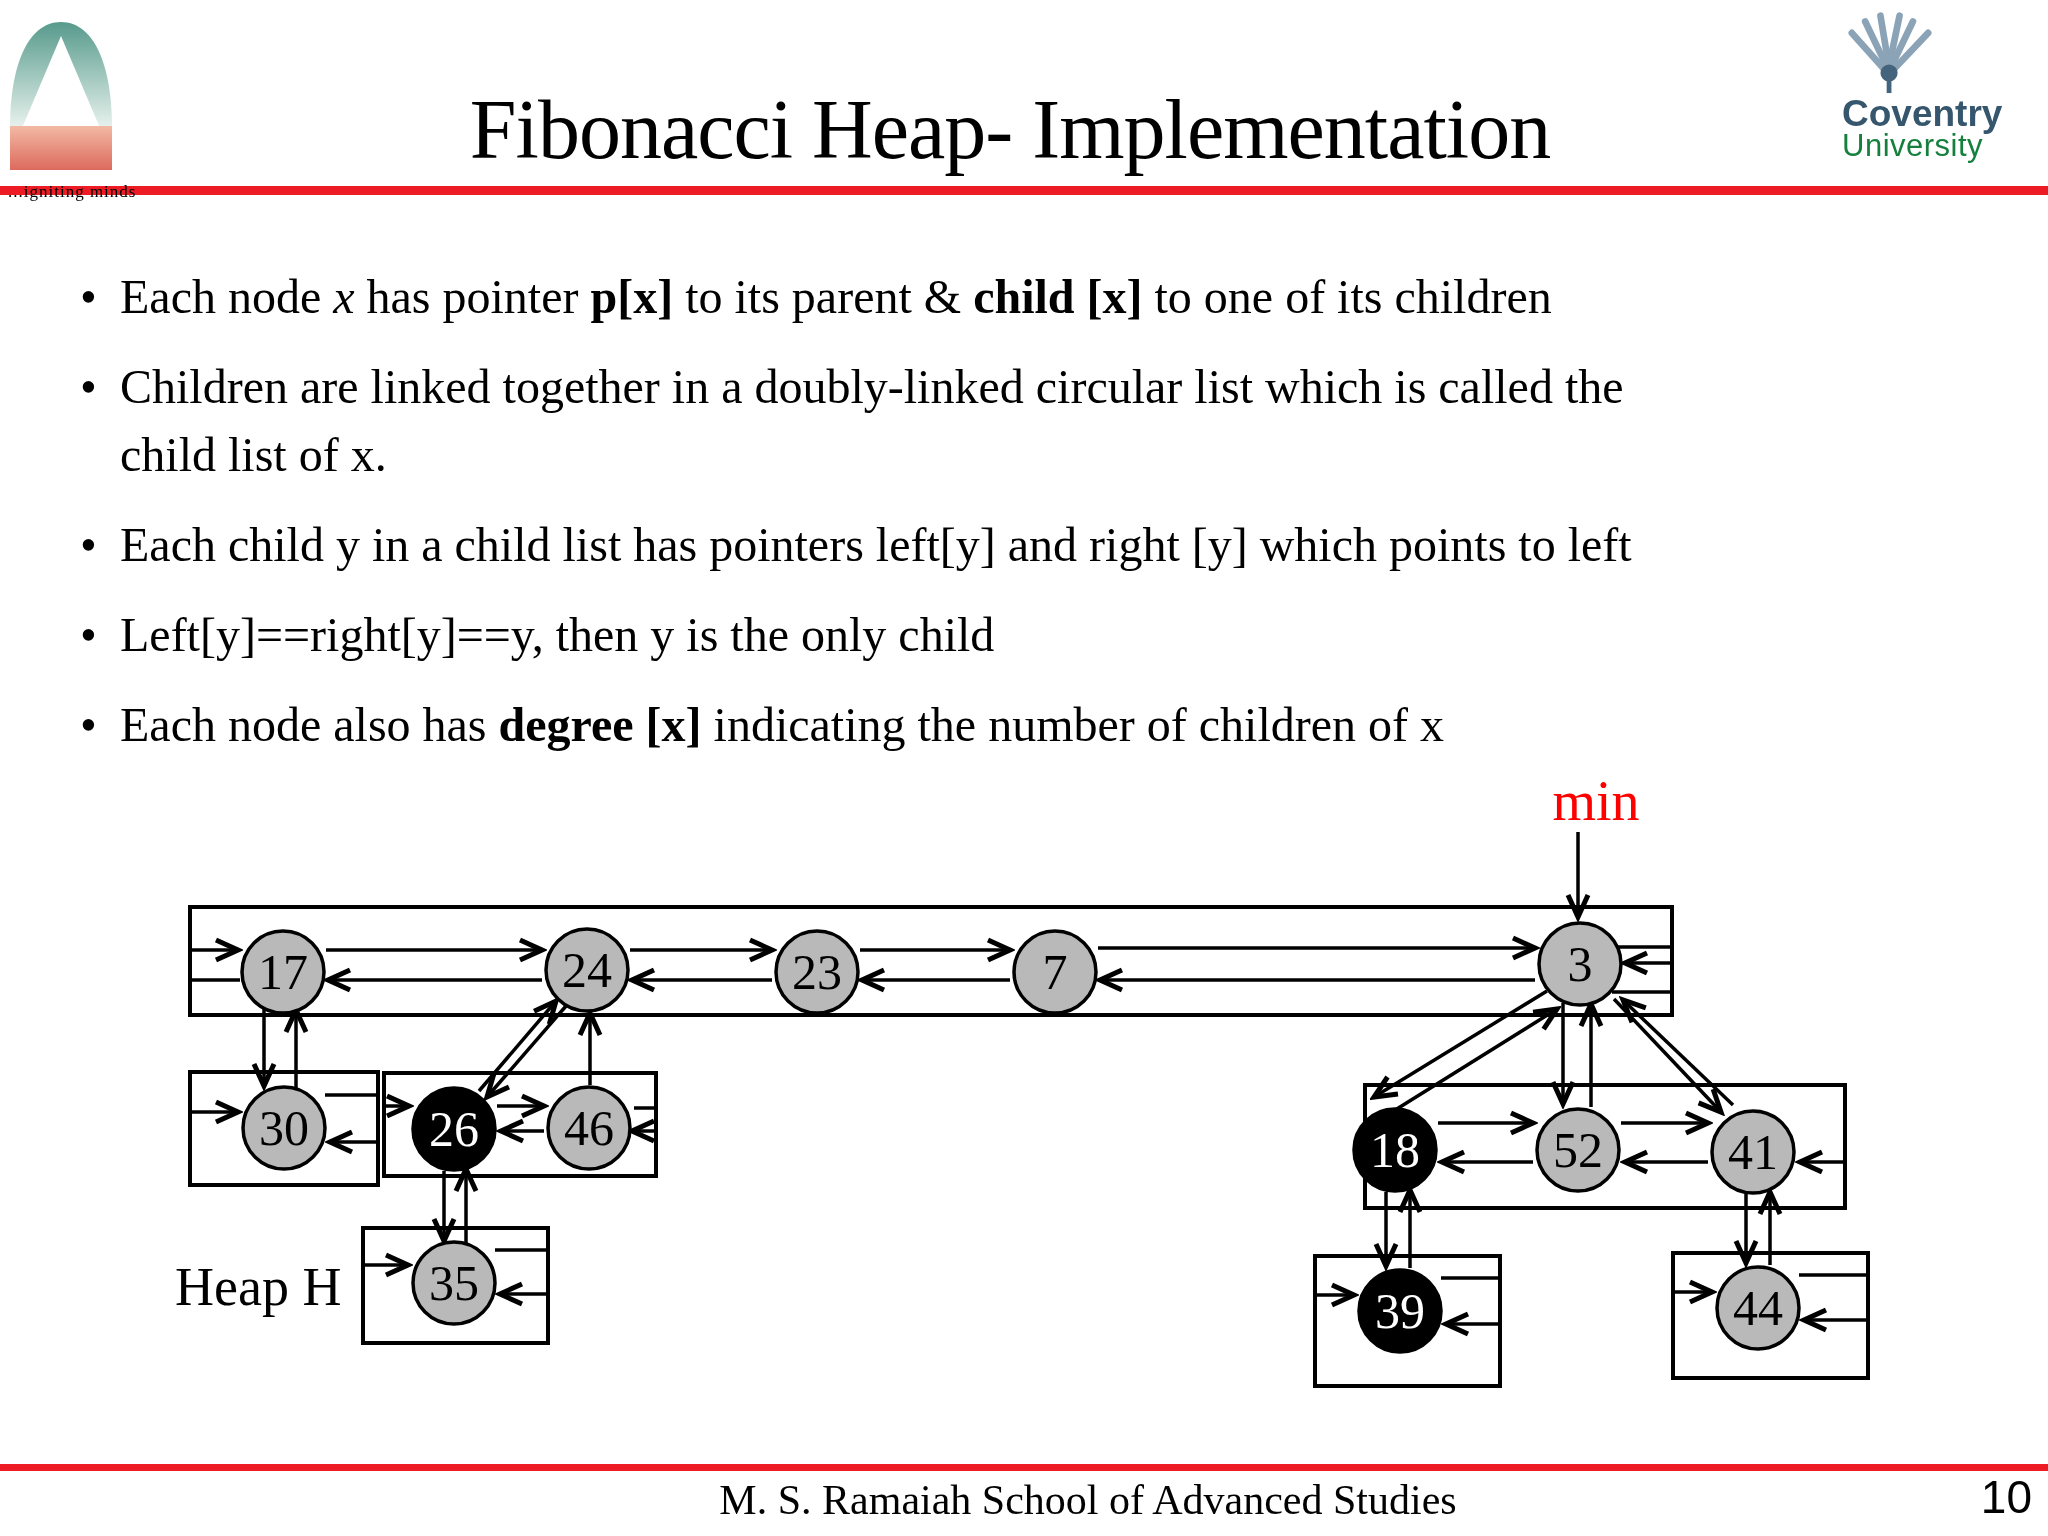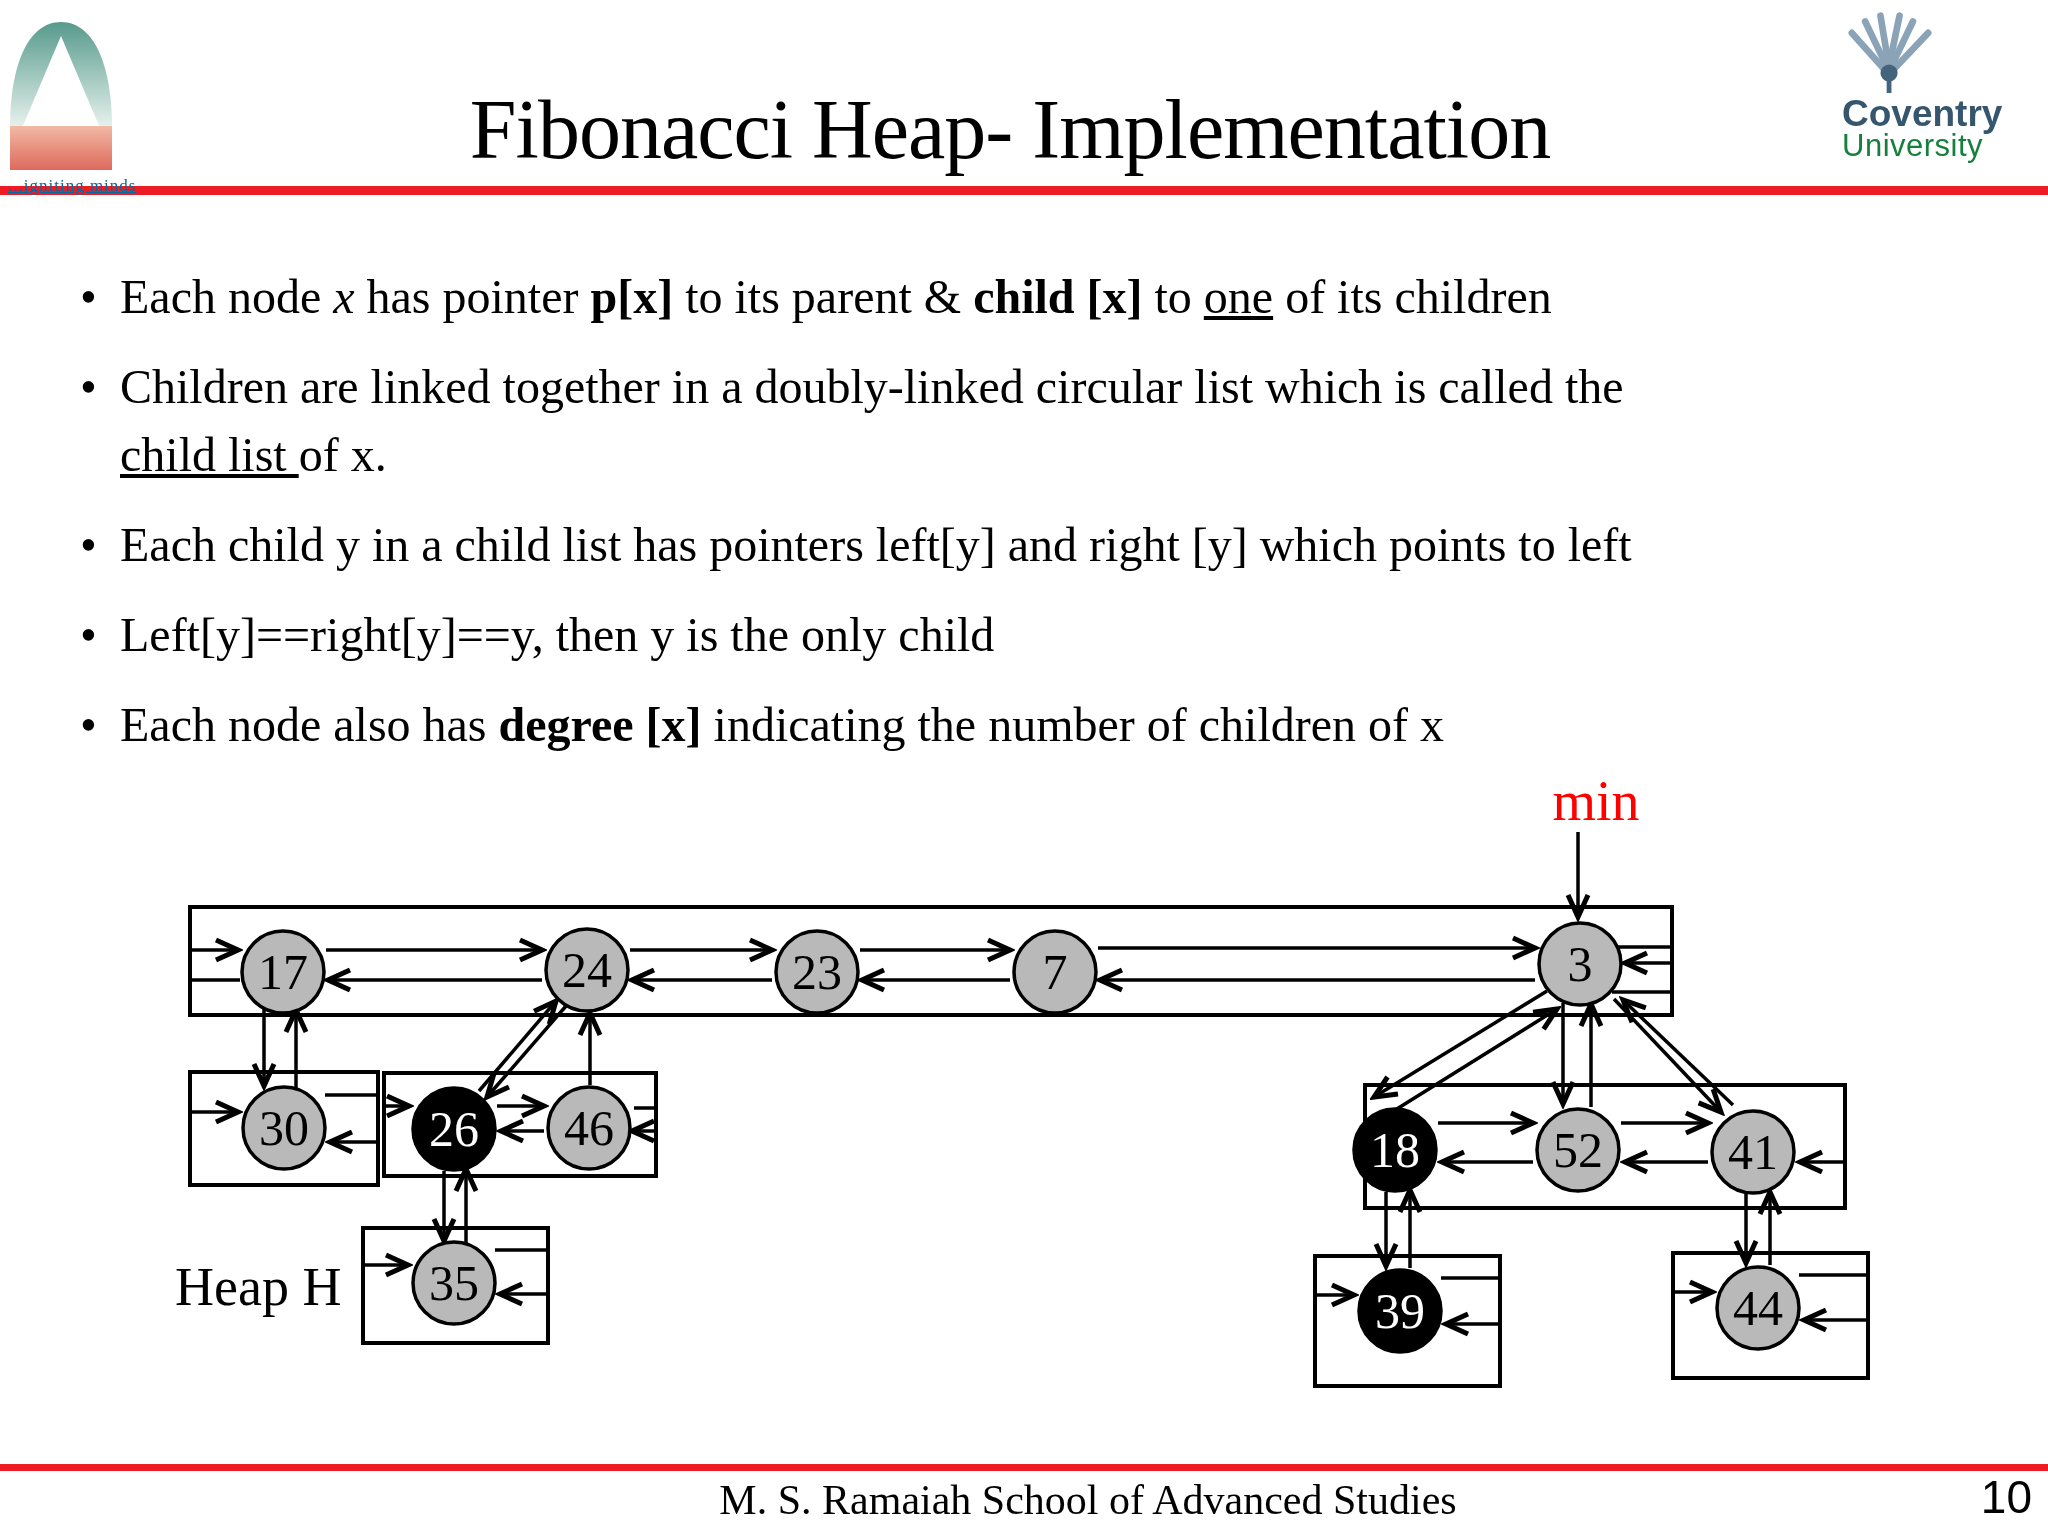--- a/index.html
+++ b/index.html
@@ -7,32 +7,32 @@
        font-family:"Liberation Serif", serif;color:#000;}
 
   
   .title{position:absolute;left:300px;top:42px;width:1420px;text-align:center;
          font-size:84px;line-height:1.15;letter-spacing:-1px;white-space:nowrap;margin-top:40px;}
   .header-rule{position:absolute;left:0;top:186px;width:2048px;height:9px;}
   .footer-rule{position:absolute;left:0;top:1464px;width:2048px;height:7px;}
 
   
   .logo-left{position:absolute;left:8px;top:10px;width:130px;}
-  .logo-caption{font-size:17px;letter-spacing:1px;color:#0369a1;margin-top:2px;white-space:nowrap;text-decoration:underline;}
+  .logo-caption{font-size:17px;letter-spacing:1px;color:#000000;margin-top:8px;white-space:nowrap;}
 
   
   .logo-cov{position:absolute;right:6px;top:10px;width:200px;line-height:0.95;}
   .cov1{font-family:"Liberation Sans",sans-serif;font-weight:bold;font-size:37px;}
   .cov2{font-family:"Liberation Sans",sans-serif;font-size:31px;letter-spacing:0.5px;}
 
   
   .bullets{position:absolute;left:80px;top:263px;width:1890px;font-size:48px;line-height:68px;}
   .bullet{position:relative;padding-left:40px;margin-bottom:22px;}
   .bullet .dot{position:absolute;left:0;top:0;}
-  .it{font-style:italic;} .bd{font-weight:bold;} .un{text-decoration:underline;text-align:center;}
+  .it{font-style:italic;} .bd{font-weight:bold;} .un{text-align:center;}
 
   
   .diagram{position:absolute;left:0;top:0;width:2048px;height:1536px;}
   .ln{stroke:#000;stroke-width:3.5;fill:none;}
   .bx{stroke:#000;stroke-width:4;fill:none;}
   .node-gray{fill:#b9b9b9;stroke:#000;stroke-width:3.5;}
   .node-black{fill:#000;stroke:#000;stroke-width:3.5;}
   .nlabel{font-family:"Liberation Serif",serif;font-size:50px;text-anchor:middle;}
   .nlabel.onblack{fill:#fff;}
   .minlab{font-family:"Liberation Serif",serif;font-size:56px;fill:#ff0000;text-anchor:middle;}

